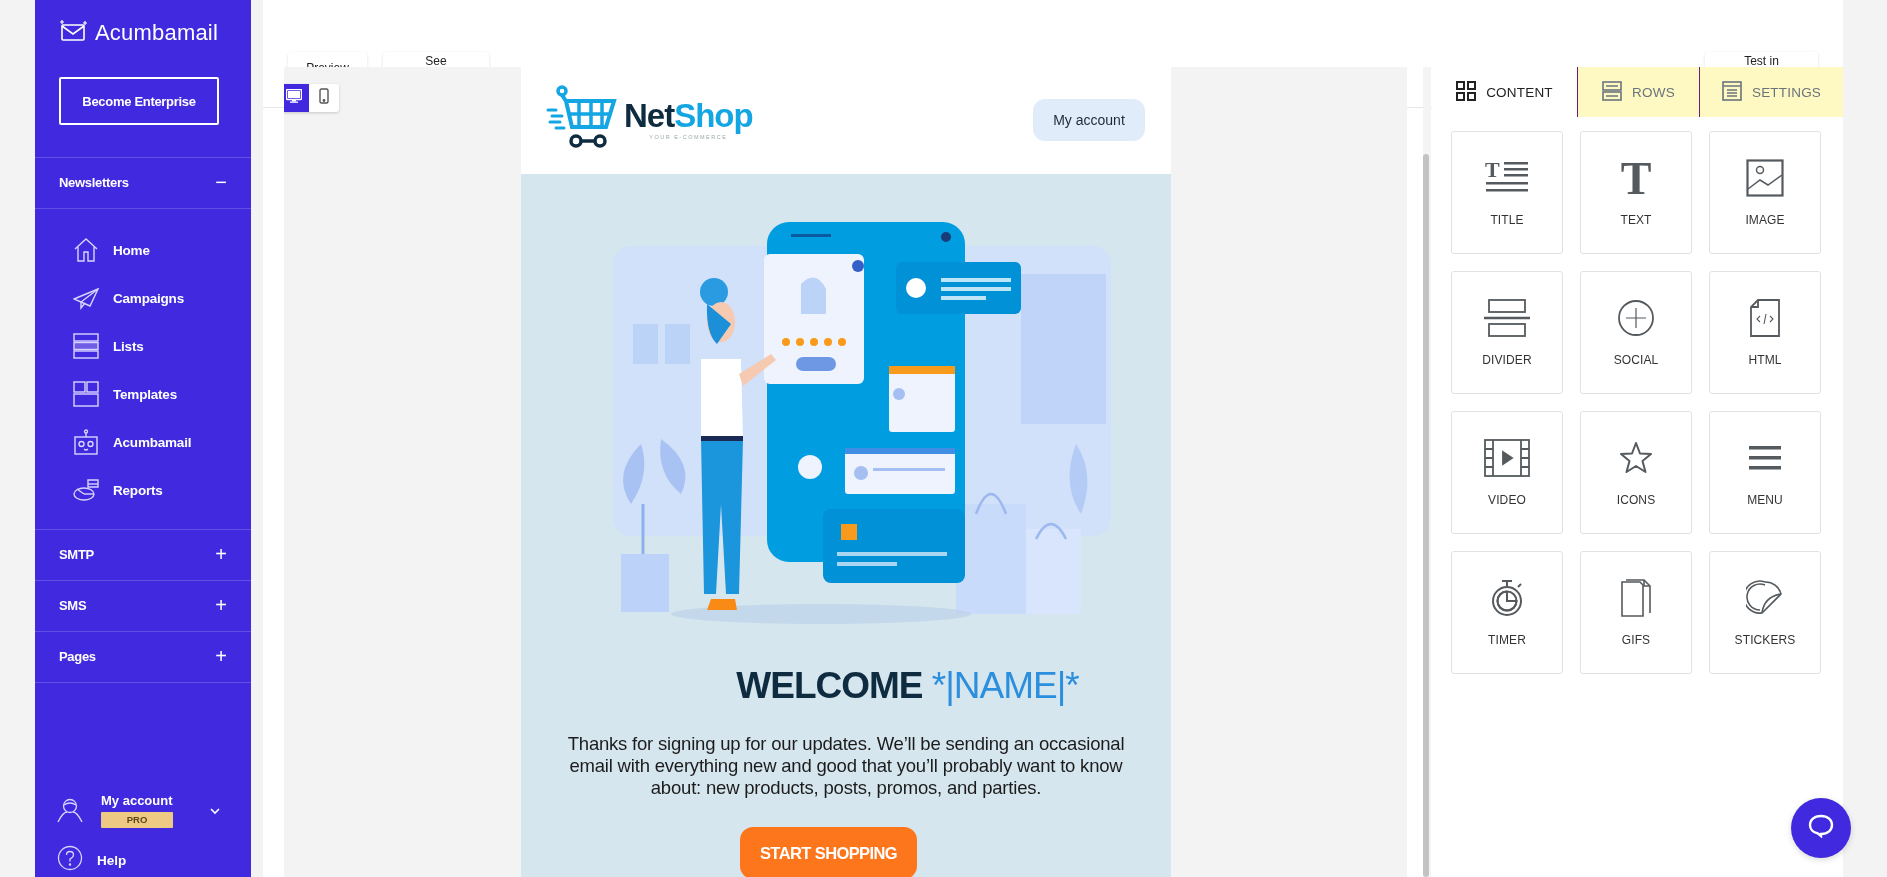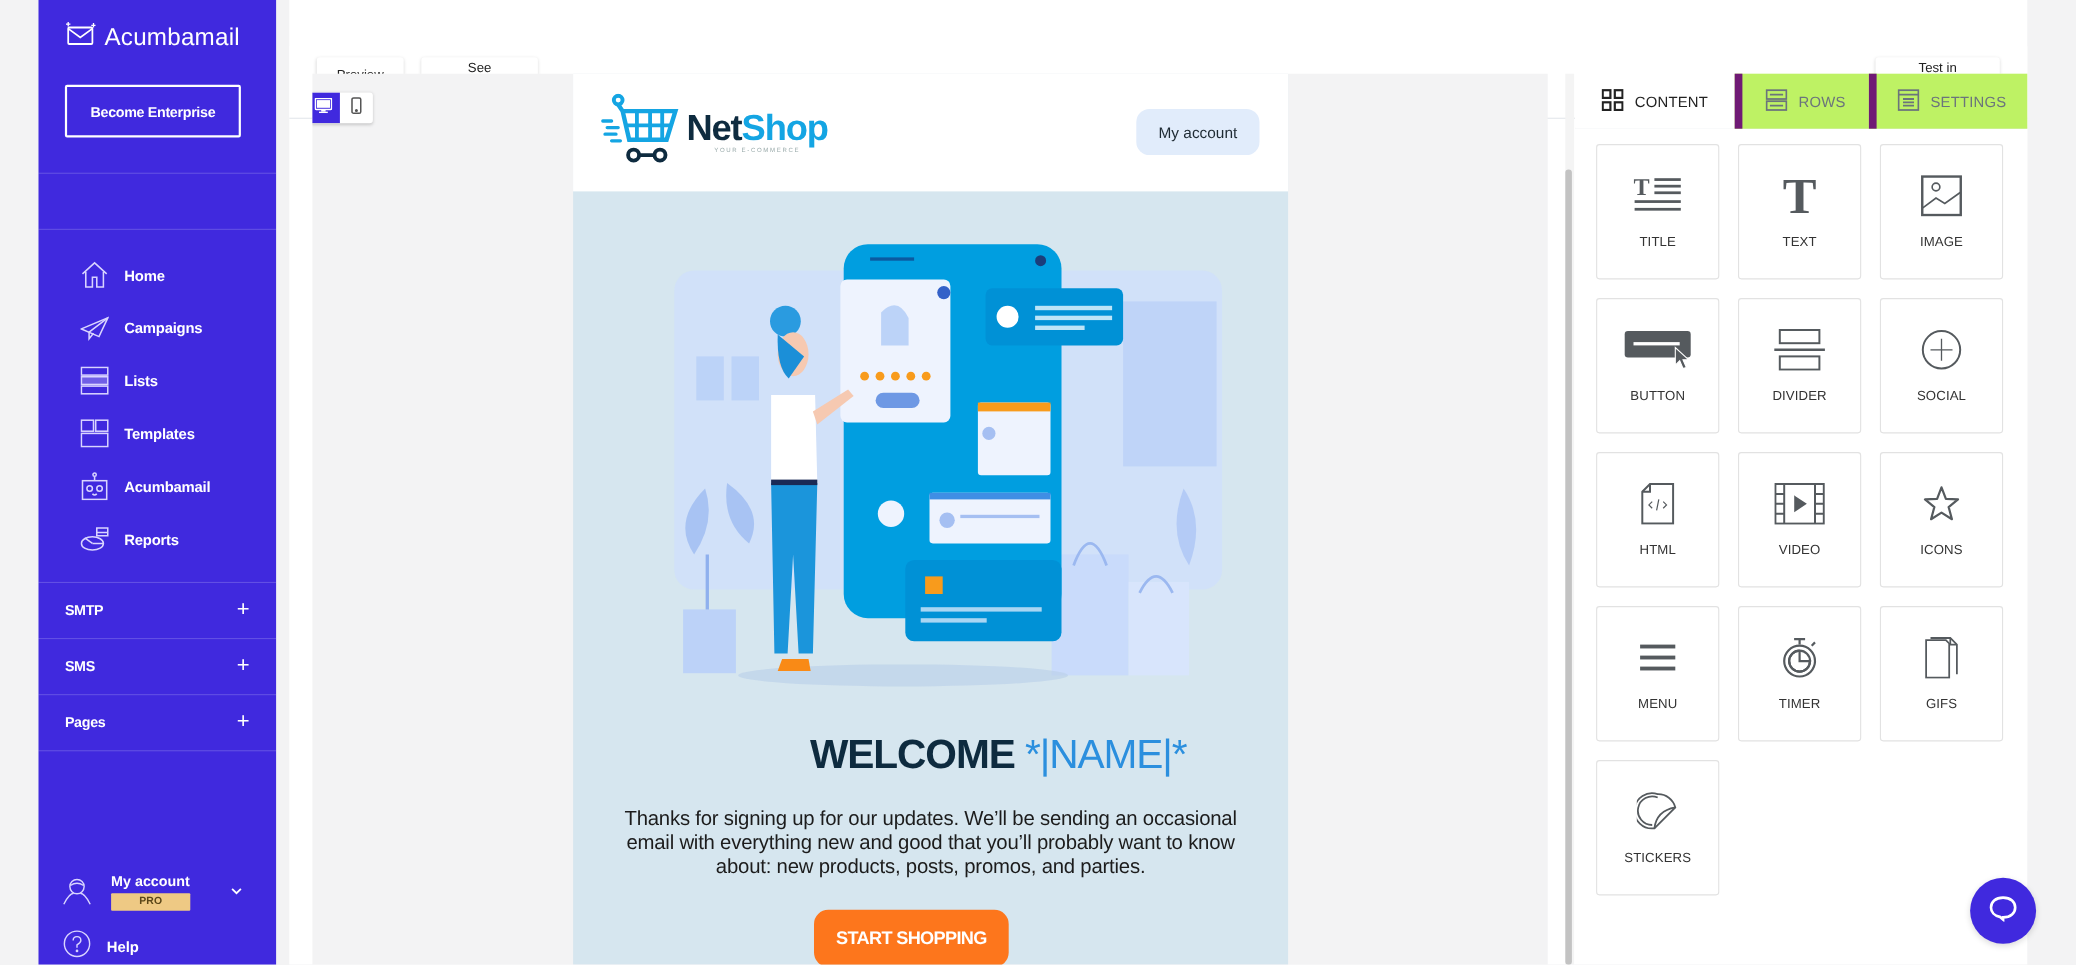--- a/index.html
+++ b/index.html
@@ -45,21 +45,21 @@
   .welcome .merge { color: #2b8fde; font-weight: normal; }
   .intro { position: absolute; left: 25px; top: 666px; width: 600px; text-align: center; font-size: 18.5px; line-height: 22px; color: #1c1c1c; letter-spacing: -0.2px; }
   .cta { position: absolute; left: 219px; top: 760px; width: 177px; height: 52px; background: #fd761c; border: none; border-radius: 13px; color: #fff; font-family: "Liberation Sans", sans-serif; font-size: 16.5px; font-weight: bold; letter-spacing: -0.6px; cursor: pointer; }
 
   .scroll-track { position: absolute; left: 1160px; top: 67px; width: 8px; height: 810px; background: #f4f4f4; }
   .scroll-thumb { position: absolute; left: 1160px; top: 154px; width: 6px; height: 723px; background: #c3c3c3; border-radius: 3px; cursor: pointer; }
 
   
   .panel { position: absolute; left: 1169px; top: 67px; width: 411px; height: 670px; background: #fff; }
   .tabs { display: flex; height: 50px; border-bottom: 1px solid #e3e7ec; }
-  .tab { height: 50px; display: flex; align-items: center; justify-content: center; gap: 10px; font-size: 13.5px; color: #6b747c; background: #bef264; border-left: 7px solid #701a75; cursor: pointer; letter-spacing: 0.2px; }
+  .tab { height: 50px; display: flex; align-items: center; justify-content: center; gap: 10px; font-size: 13.5px; color: #6b747c; background: #fef9c3; border-left: 1px solid #701a75; cursor: pointer; letter-spacing: 0.2px; }
   .tab.active { background: #fff; color: #222; border-left: none; }
   .tab:nth-child(1) { width: 145px; }
   .tab:nth-child(2) { width: 122px; }
   .tab:nth-child(3) { width: 144px; }
   .blocks { position: absolute; left: 19px; top: 64px; display: grid; grid-template-columns: repeat(3, 112px); grid-auto-rows: 123px; column-gap: 17px; row-gap: 17px; }
   .block { border: 1px solid #e2e2e2; border-radius: 3px; background: #fff; display: flex; flex-direction: column; align-items: center; cursor: pointer; }
   .block .bico { margin-top: 24px; height: 44px; display: flex; align-items: center; justify-content: center; }
   .block .blabel { margin-top: 13px; font-size: 12px; color: #333; letter-spacing: 0.1px; }
 
   .chat-btn { position: absolute; left: 1791px; top: 798px; width: 60px; height: 60px; border-radius: 50%; background: #4029de; display: flex; align-items: center; justify-content: center; box-shadow: 0 2px 6px rgba(0,0,0,0.15); cursor: pointer; }
@@ -78,20 +78,24 @@
           <path d="M3 0 V4 M1 2 H5" stroke-width="1.2"></path>
           <path d="M26 1 V5 M24 3 H28" stroke-width="1.2"></path>
         </svg>
       </span>
       <span class="brand-name">Acumbamail</span>
     </div>
 
     <button class="enterprise-btn">Become Enterprise</button>
 
     <div class="sb-divider" style="top:157px"></div>
+    <div class="sb-section" style="top:157px">
+      <span class="label">Newsletters</span>
+      <span class="toggle">−</span>
+    </div>
     <div class="sb-divider" style="top:208px"></div>
 
     <div class="sb-item" style="top:233px">
       <span class="ico">
         <svg width="26" height="26" viewBox="0 0 26 26" fill="none" stroke="#d9d4ff" stroke-width="1.4">
             <path d="M2 12 L13 2 L24 12"></path>
             <path d="M5 10 V24 H11 V15 H15 V24 H21 V10"></path>
           </svg>
       </span>
       <span class="label">Home</span>
@@ -392,30 +396,20 @@
             <svg width="38" height="38" viewBox="0 0 38 38" fill="none" stroke="#555a5e" stroke-width="2.2">
                 <rect x="1.5" y="1.5" width="35" height="35"></rect>
                 <circle cx="14" cy="11" r="3.5" stroke-width="1.5"></circle>
                 <path d="M2 30 L14 21 L22 26 L36 16" stroke-width="1.5"></path>
               </svg>
           </div>
           <span class="blabel">IMAGE</span>
         </div>
         <div class="block">
           <div class="bico">
-            <svg width="64" height="40" viewBox="0 0 64 40">
-                <rect x="2" y="3" width="60" height="24" rx="3" fill="#555a5e"></rect>
-                <rect x="10" y="13" width="42" height="3" fill="#fff"></rect>
-                <path d="M48 18 L48 34 L52 30 L55 37 L58 36 L55 29 L60 29 Z" fill="#555a5e" stroke="#fff" stroke-width="1"></path>
-              </svg>
-          </div>
-          <span class="blabel">BUTTON</span>
-        </div>
-        <div class="block">
-          <div class="bico">
             <svg width="48" height="38" viewBox="0 0 48 38" fill="none" stroke="#555a5e" stroke-width="1.8">
                 <rect x="6" y="1" width="36" height="12"></rect>
                 <path d="M1 19 H47" stroke-width="2.4"></path>
                 <rect x="6" y="25" width="36" height="12"></rect>
               </svg>
           </div>
           <span class="blabel">DIVIDER</span>
         </div>
         <div class="block">
           <div class="bico">

